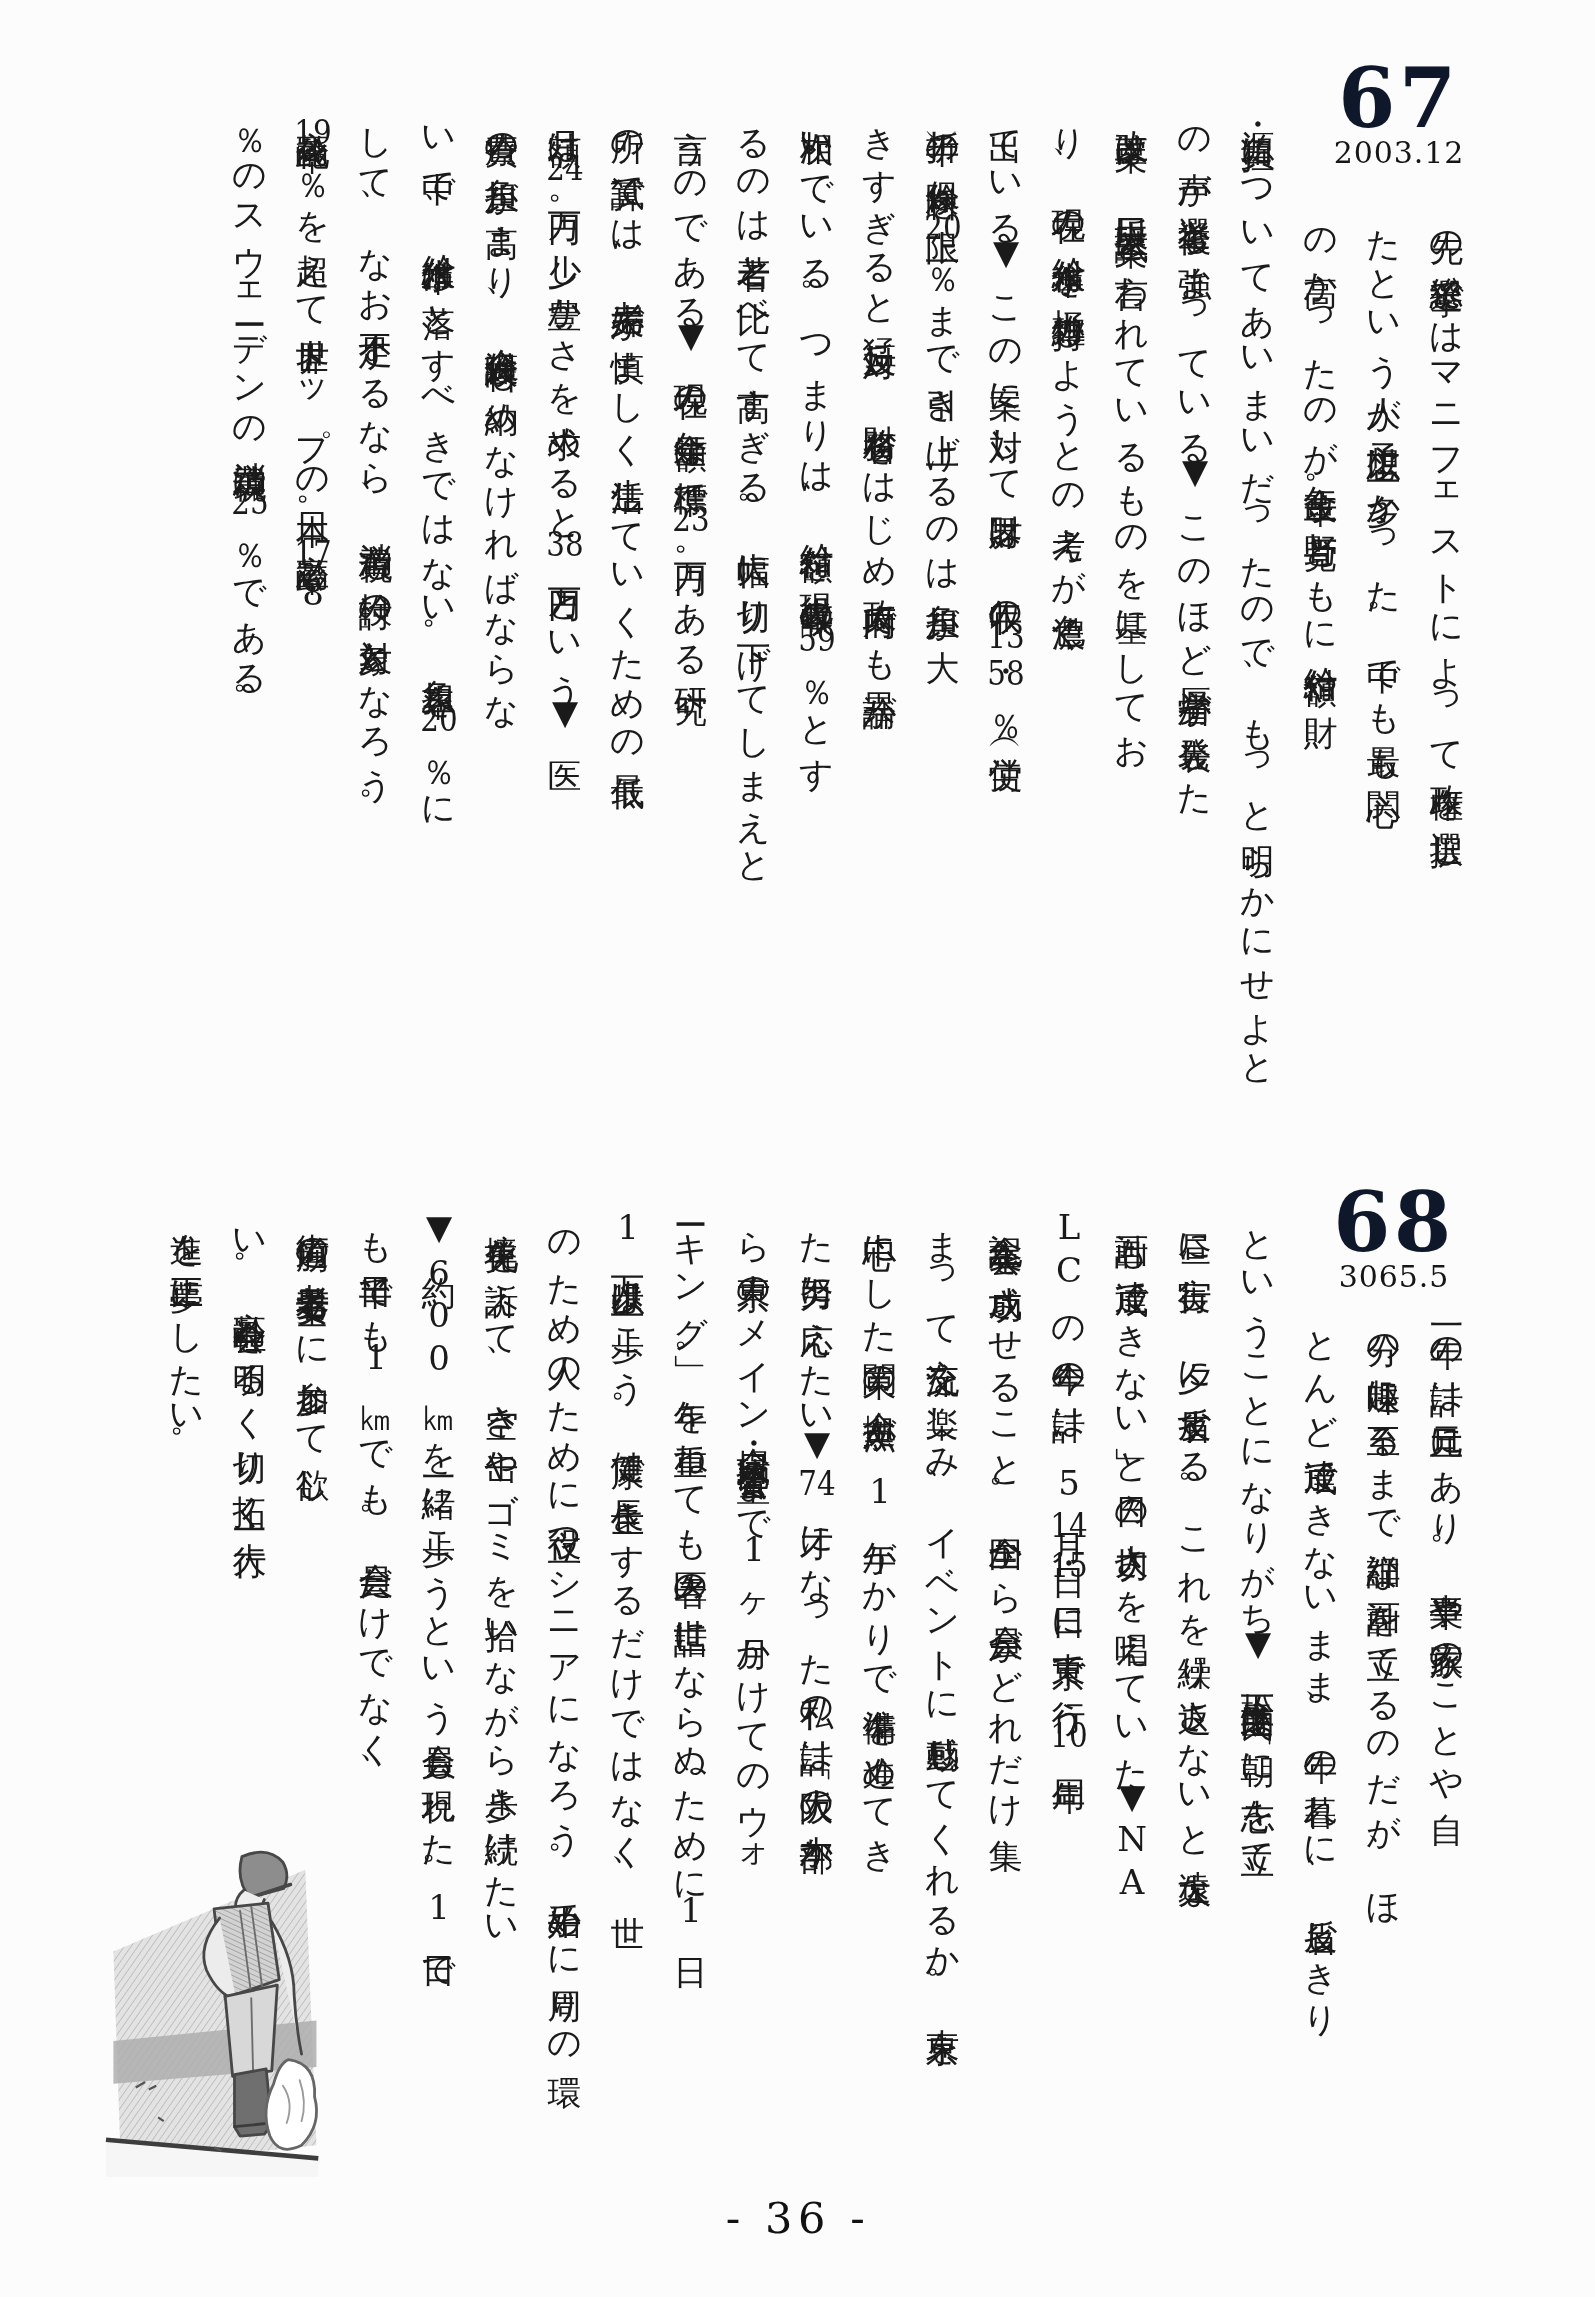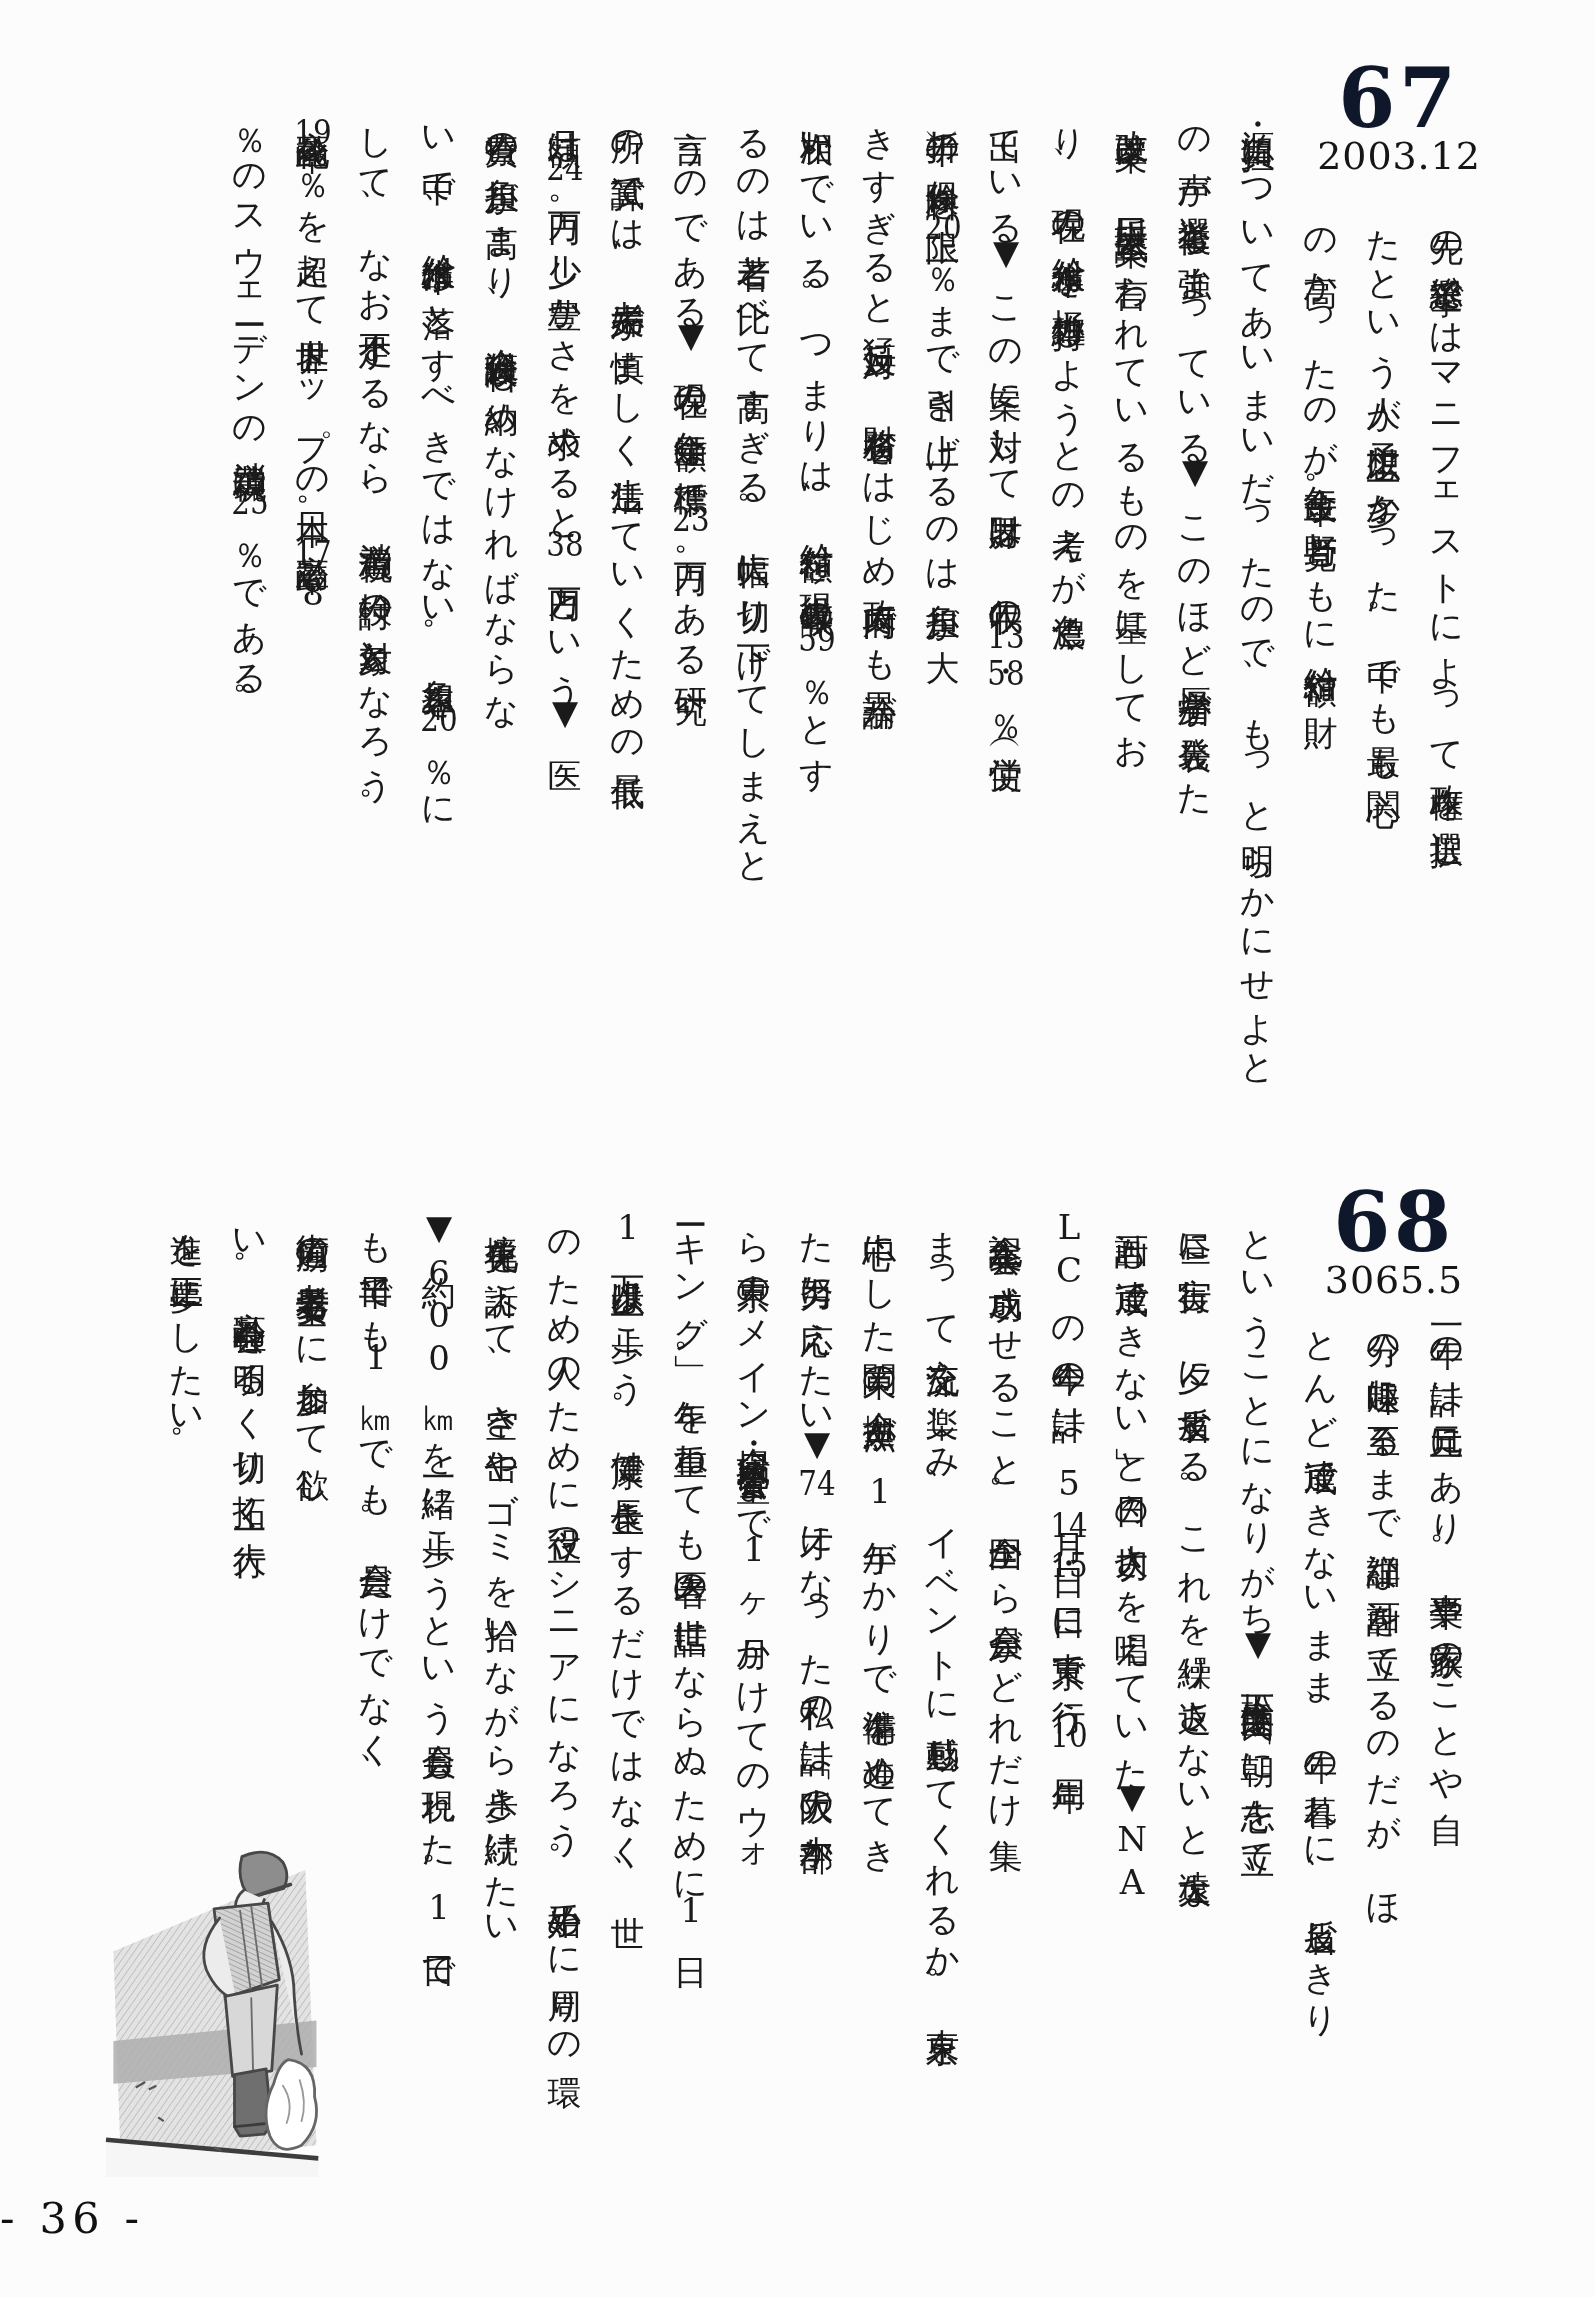--- a/index.html
+++ b/index.html
@@ -21,21 +21,21 @@
   }
   .essay-number{
     font-size:82px;
     line-height:0.9;
     font-weight:bold;
     color:#0f172a;
     letter-spacing:3.7px;
     text-shadow:0 0 0.9px #c9c9c9;
   }
   .essay-date{
-    font-size:38px;
+    font-size:30px;
     line-height:1.1;
     color:#161616;
     letter-spacing:0.9px;
   }
   .hdr-67{top:62px;right:104px;}
   .hdr-68{top:1186px;right:109px;}
   
   .columns{
     position:absolute;
     right:118px;
@@ -66,21 +66,21 @@
     left:104px;top:1838px;
     width:220px;height:339px;
     margin:0;
     z-index:3;
   }
   .illustration svg{display:block;width:100%;height:100%;}
   
   .page-number{
     position:absolute;
     top:2193px;left:0;right:0;
-    text-align:left;
+    text-align:center;
     font-size:43px;
     letter-spacing:5.6px;
     color:#111;
   }
 </style>
 </head>
 <body>
 
 <div class="page">
 

